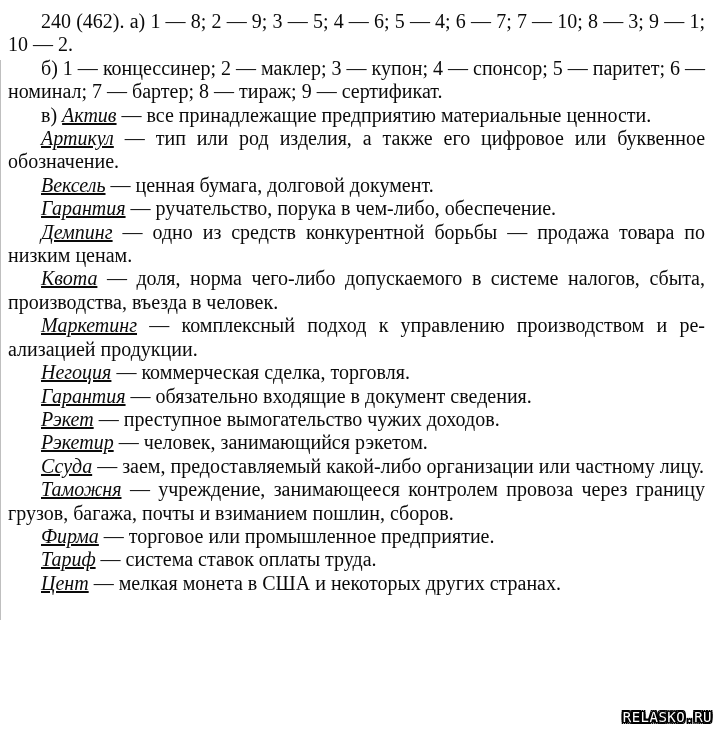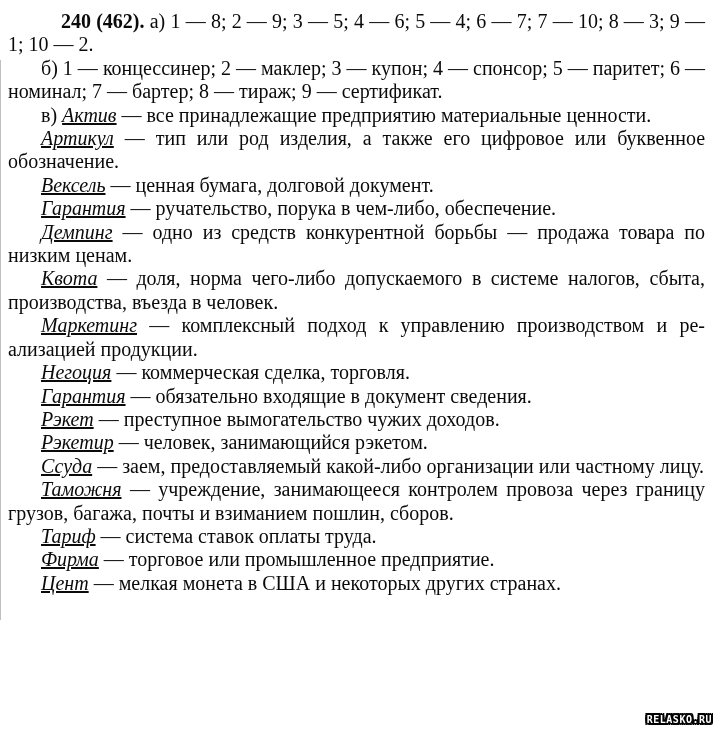--- a/index.html
+++ b/index.html
@@ -21,43 +21,42 @@
     line-height: 23.4px;
     text-align: justify;
   }
   .para {
     margin: 0;
     text-indent: 33px;
     hyphens: manual;
     -webkit-hyphens: manual;
   }
   .para b {
-    font-weight: bold;
-    margin-left: 20px;
+    font-weight: normal;
   }
   .para i {
     font-style: italic;
     text-decoration: underline;
   }
   .scan-artifact {
     position: absolute;
     left: 0;
     top: 60px;
     width: 1px;
     height: 560px;
     background: #8a8a8a;
     opacity: 0.55;
   }
   .watermark {
     position: absolute;
     right: 4px;
     bottom: 8px;
     font-family: "DejaVu Sans Mono", monospace;
-    font-weight: bold;
-    font-size: 10px;
+    font-weight: normal;
+    font-size: 14px;
     letter-spacing: 0.5px;
     color: #ffffff;
     text-shadow:
       -2px -2px 0 #000, 2px -2px 0 #000, -2px 2px 0 #000, 2px 2px 0 #000,
       -2px 0 0 #000, 2px 0 0 #000, 0 -2px 0 #000, 0 2px 0 #000,
       -1px -1px 0 #000, 1px -1px 0 #000, -1px 1px 0 #000, 1px 1px 0 #000;
   }
 </style>
 </head>
 <body>
@@ -92,21 +91,21 @@
 
   <p class="para"><i>Рэкет</i> <span>— преступное вымогательство чужих доходов.</span></p>
 
   <p class="para"><i>Рэкетир</i> <span>— человек, занимающийся рэкетом.</span></p>
 
   <p class="para"><i>Ссуда</i> <span>— заем, предоставляемый какой-либо организации или частному лицу.</span></p>
 
 
   <p class="para"><i>Таможня</i> <span>— учреждение, занимающееся контролем провоза через гра­ницу грузов, багажа, почты и взиманием пошлин, сборов.</span></p>
 
+  <p class="para"><i>Фирма</i> <span>— торговое или промышленное предприятие.</span></p>
+
   <p class="para"><i>Тариф</i> <span>— система ставок оплаты труда.</span></p>
-
-  <p class="para"><i>Фирма</i> <span>— торговое или промышленное предприятие.</span></p>
 
   <p class="para"><i>Цент</i> <span>— мелкая монета в США и некоторых других странах.</span></p>
 
 </div>
 
 <div class="watermark">RELASKO.RU</div>
 
 </body></html>

